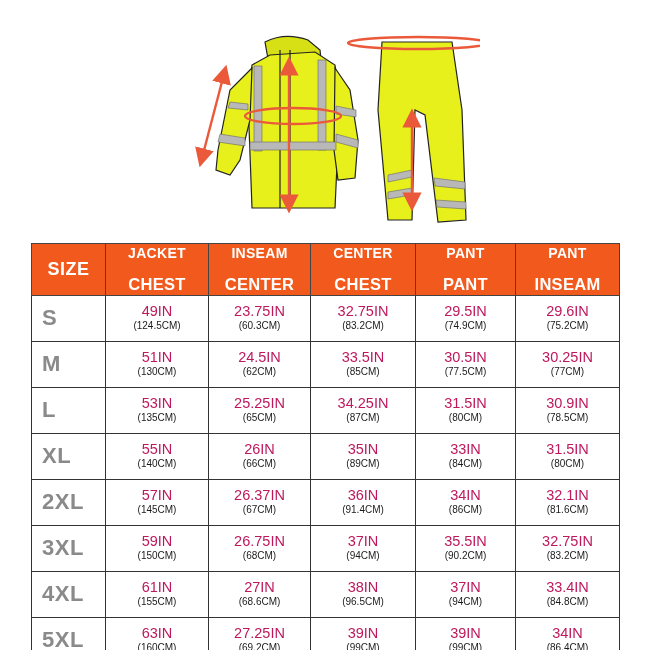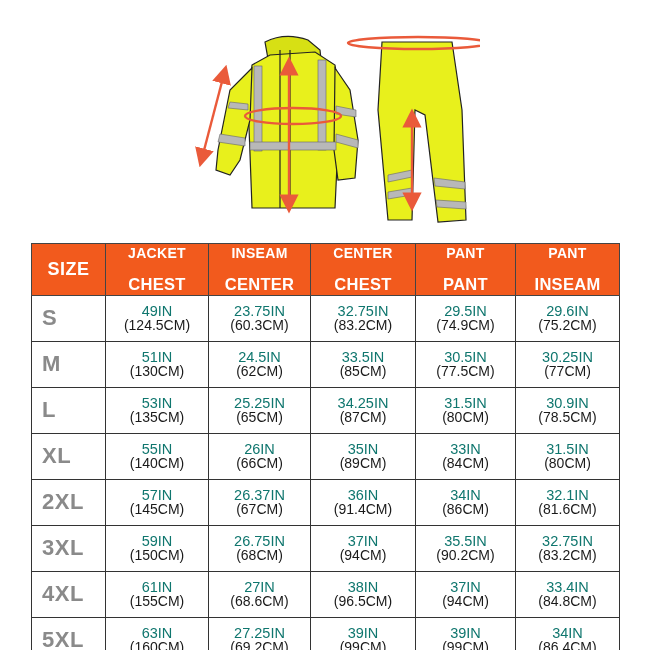--- a/index.html
+++ b/index.html
@@ -20,22 +20,22 @@
       border-color: #444; line-height: 1;
     }
     .h-top { display: block; font-size: 14px; font-weight: 700; letter-spacing: 0.3px; }
     .h-main { display: block; font-size: 16.5px; font-weight: 700; letter-spacing: 0.3px; margin-top: 16px; }
     .h-size { font-size: 18px; font-weight: 700; letter-spacing: 0.5px; }
     .size-table tbody td { height: 41px; vertical-align: middle; }
     .size-label {
       color: #8a8a8a; font-weight: 700; font-size: 22px; text-align: left !important;
       padding-left: 10px !important; letter-spacing: 0.5px;
     }
-    .v-in { display: block; font-size: 14.5px; color: #0f766e; line-height: 15px; }
-    .v-cm { display: block; font-size: 14px; color: #1a1a1a; line-height: 13px; }
+    .v-in { display: block; font-size: 14.5px; color: #be185d; line-height: 15px; }
+    .v-cm { display: block; font-size: 10px; color: #1a1a1a; line-height: 13px; }
     col.c0 { width: 74px; } col.c1 { width: 103px; } col.c2 { width: 102px; }
     col.c3 { width: 105px; } col.c4 { width: 100px; } col.c5 { width: 104px; }
   </style>
 </head>
 <body>
 
 <div class="illus">
   <svg width="290" height="200" viewBox="0 0 290 200">
     <defs>
       <marker id="ah" markerWidth="8" markerHeight="8" refX="4" refY="4" orient="auto-start-reverse">

